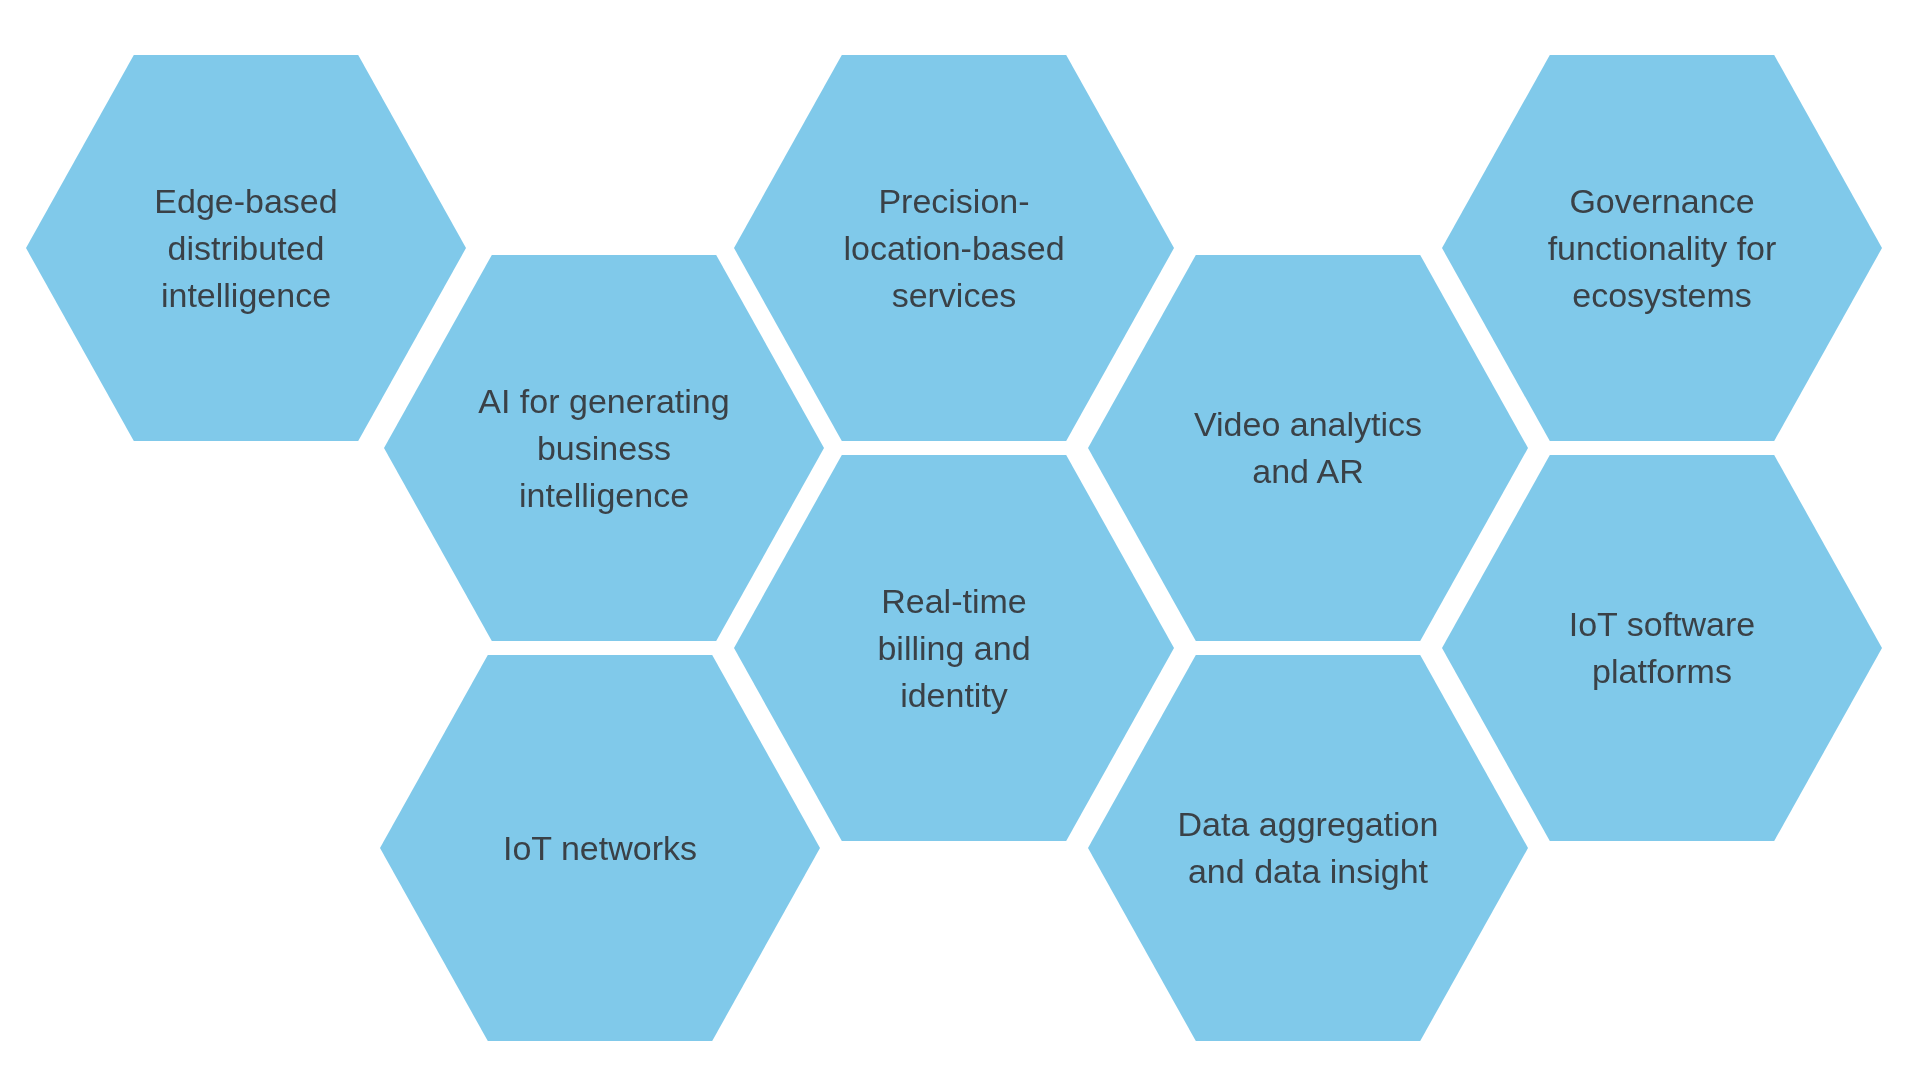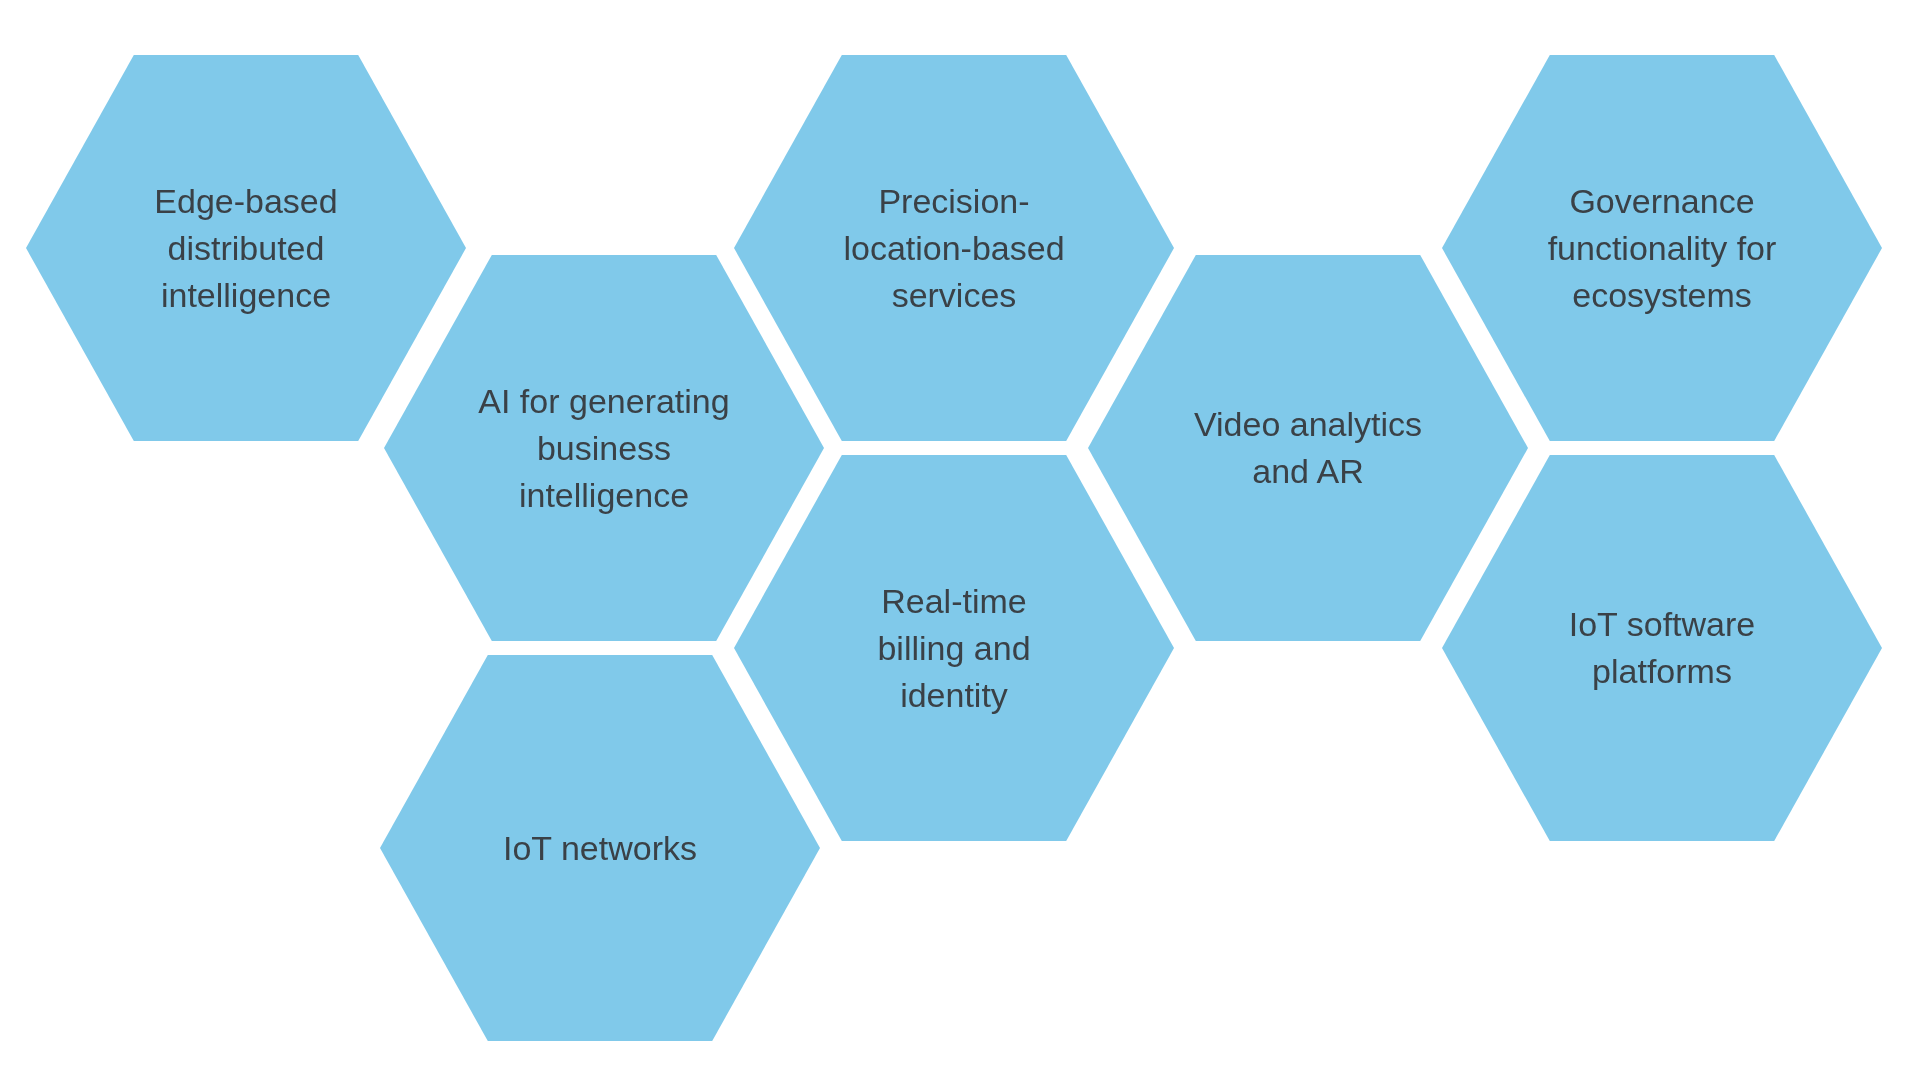--- a/index.html
+++ b/index.html
@@ -81,19 +81,23 @@
 
   <div class="hex hex-5">
     <div class="hex-label">IoT networks</div>
   </div>
 
   <div class="hex hex-7">
     <div class="hex-label">Video analytics
 and AR</div>
   </div>
 
+  <div class="hex hex-8">
+    <div class="hex-label">Data aggregation
+and data insight</div>
+  </div>
 
   <div class="hex hex-9">
     <div class="hex-label">IoT software
 platforms</div>
   </div>
 
 </div>
 
 </body></html>

